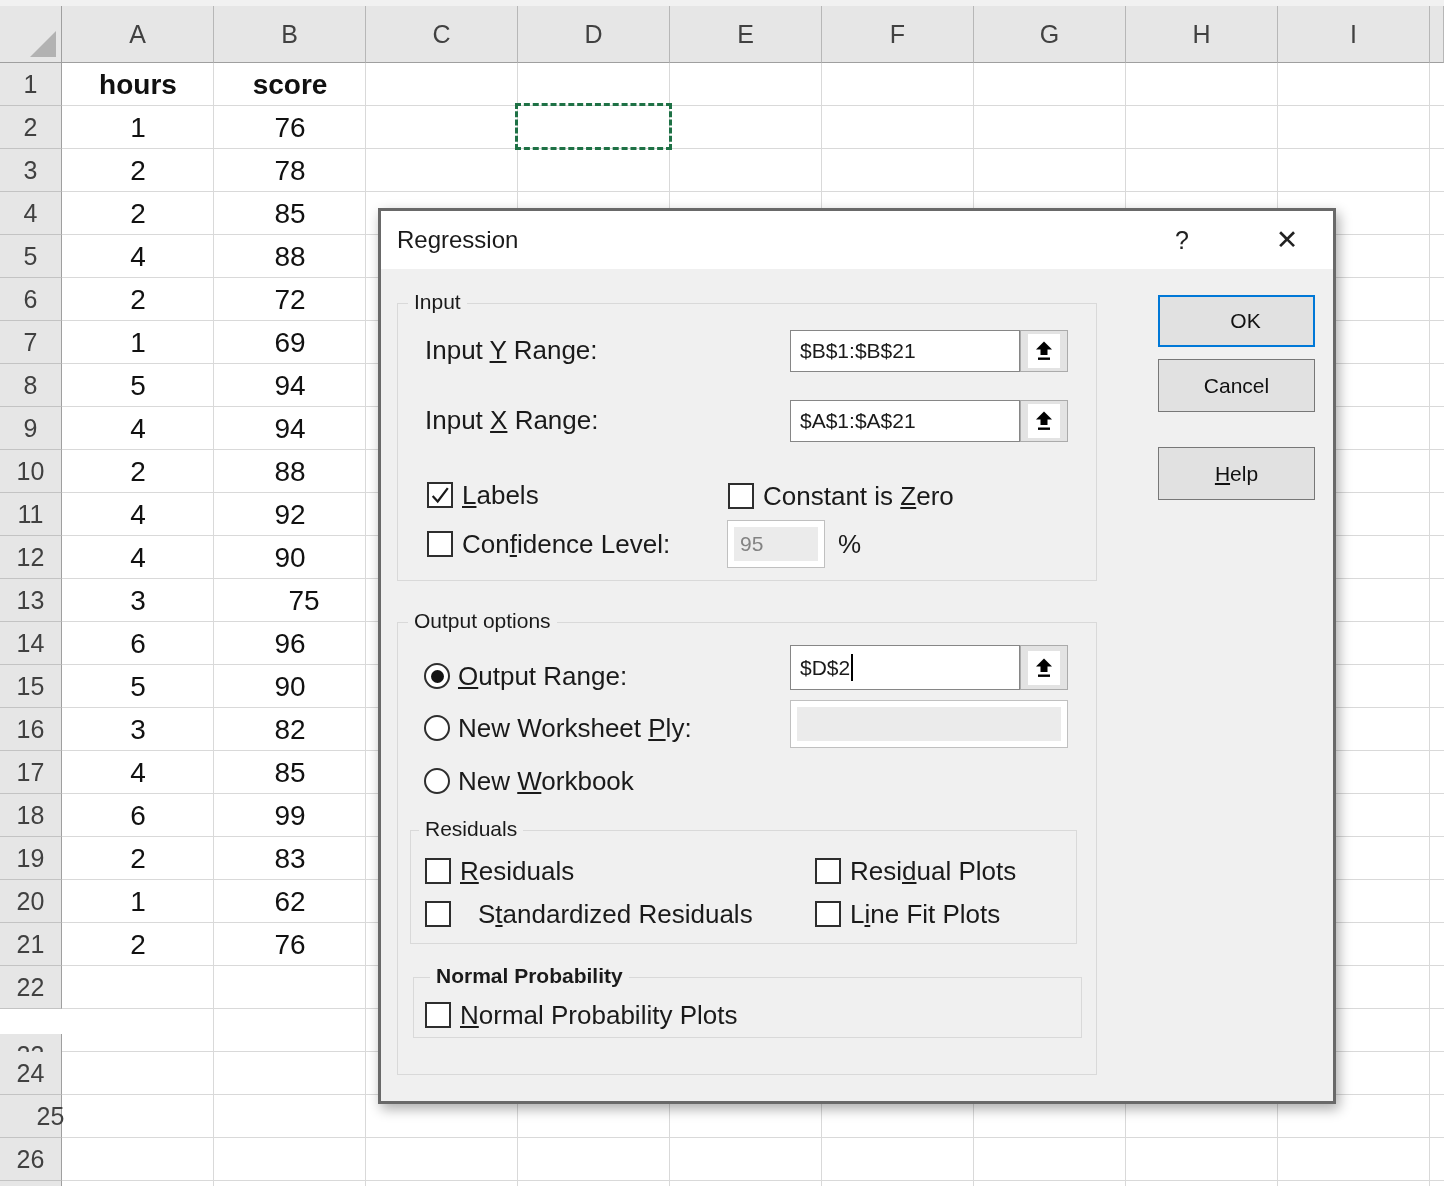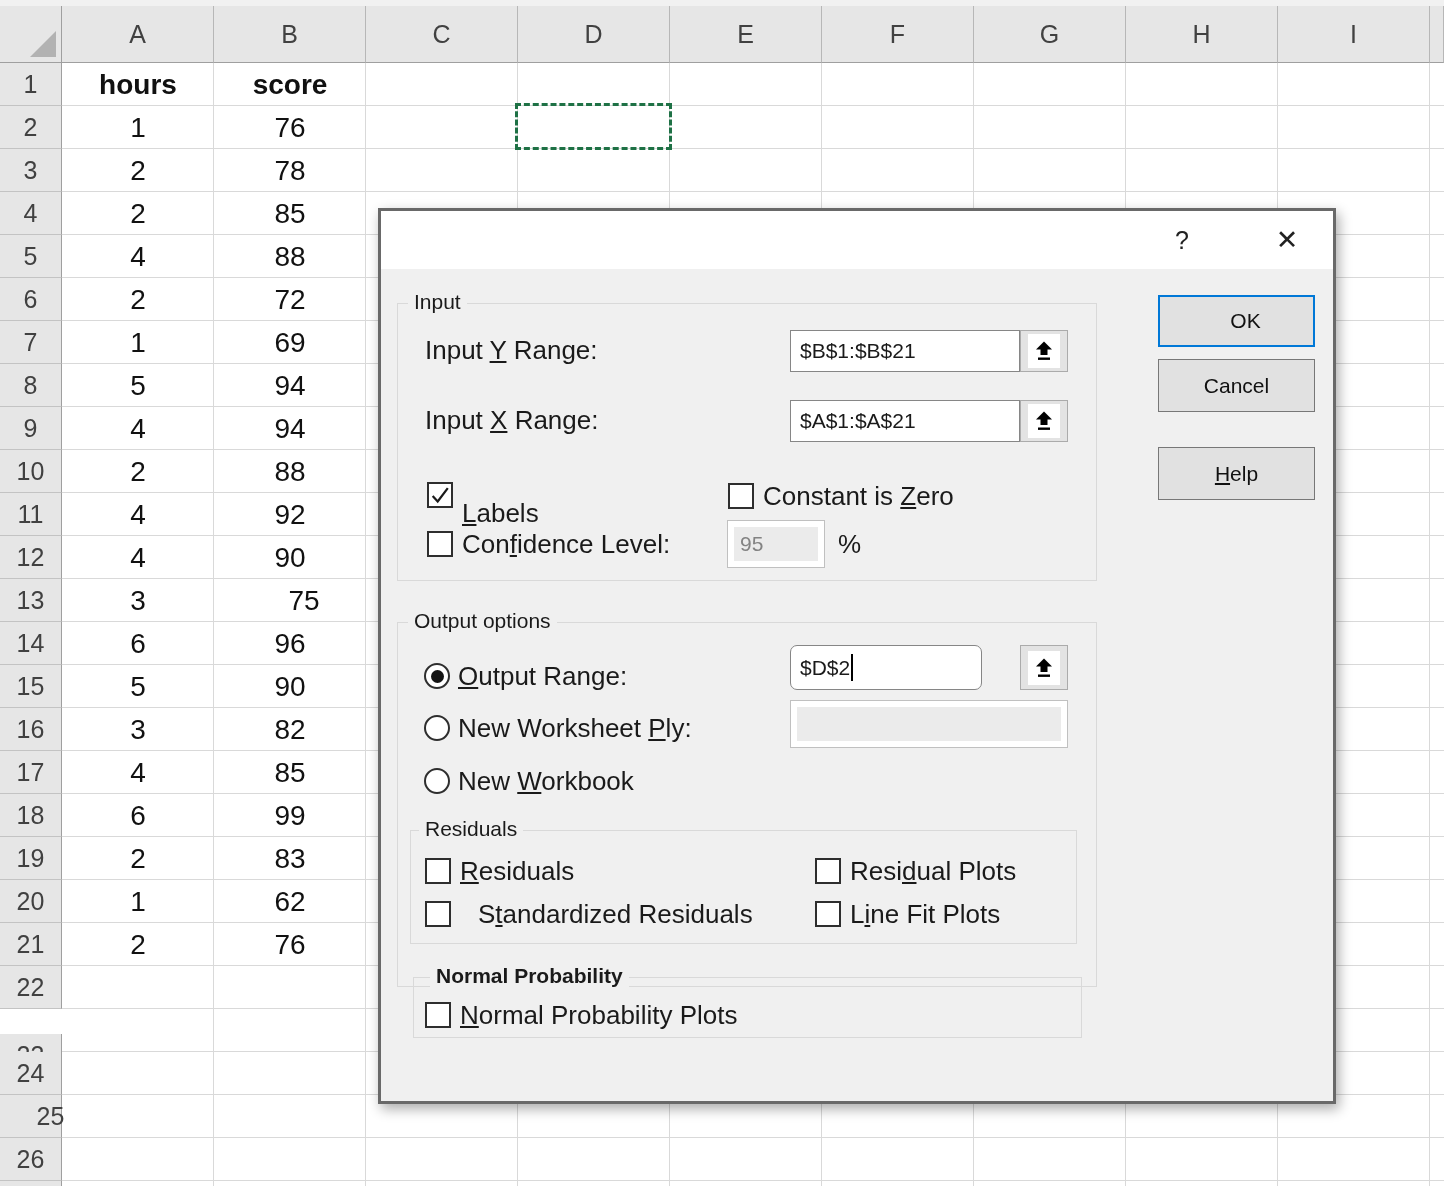--- a/index.html
+++ b/index.html
@@ -169,20 +169,21 @@
         <div class="cell" style="left: 62px; top: 880px;">1</div>
         <div class="cell" style="left: 214px; top: 880px;">62</div>
         <div class="cell" style="left: 62px; top: 923px;">2</div>
         <div class="cell" style="left: 214px; top: 923px;">76</div>
       </div>
     <div class="ants"></div>
   </div>
 
   <div class="dialog">
     <div class="titlebar">
+      <div class="dlg-title">Regression</div>
       <div class="tb-btn tb-help">?</div>
       <div class="tb-btn tb-close">✕</div>
     </div>
 
     <div class="group" style="left:16px;top:92px;width:700px;height:278px;">
       <div class="group-label" style="left:10px;">Input</div>
     </div>
     <div class="lbl" style="left:44px;top:126px;"><span>Input </span><span class="key">Y</span><span> Range:</span></div>
     <div class="tfield" style="left:409px;top:119px;width:230px;height:42px;">
         <span>$B$1:$B$21</span>
@@ -206,40 +207,40 @@
             <rect x="5" y="17.5" width="12" height="2.4" fill="#000"></rect>
           </svg>
       </div>
     </div>
 
     <div class="checkbox" style="left:46px;top:271px;">
       <svg width="24" height="24" viewBox="0 0 24 24">
           <polyline points="4,13 9.5,19 20.5,4.5" fill="none" stroke="#1a1a1a" stroke-width="2.4"></polyline>
         </svg>
     </div>
-    <div class="lbl" style="left:81px;top:289px;text-align:right;"><span></span><span class="key">L</span><span>abels</span></div>
+    <div class="lbl" style="left:81px;top:271px;text-align:right;"><span></span><span class="key">L</span><span>abels</span></div>
 
     <div class="checkbox" style="left:347px;top:272px;"></div>
     <div class="lbl" style="left:382px;top:272px;"><span>Constant is </span><span class="key">Z</span><span>ero</span></div>
 
     <div class="checkbox" style="left:46px;top:320px;"></div>
     <div class="lbl" style="left:81px;top:320px;"><span>Con</span><span class="key">f</span><span>idence Level:</span></div>
     <div class="dfield" style="left:346px;top:309px;width:98px;height:48px;">
       <div class="din">95</div>
     </div>
     <div class="lbl" style="left:457px;top:320px;">%</div>
 
-    <div class="group" style="left:16px;top:411px;width:700px;height:365px;">
+    <div class="group" style="left:16px;top:411px;width:700px;height:453px;">
       <div class="group-label" style="left:10px;">Output options</div>
     </div>
     <div class="radio" style="left:43px;top:452px;">
         <div class="dot"></div>
       </div>
     <div class="lbl" style="left:77px;top:452px;"><span class="key">O</span><span>utput Range:</span></div>
-    <div class="tfield" style="left:409px;top:434px;width:192px;height:45px;border-radius:7px;">
+    <div class="tfield" style="left:409px;top:434px;width:230px;height:45px;">
         <span>$D$2</span>
         <span class="caret"></span>
       </div>
     <div class="collapse" style="left:639px;top:434px;width:48px;height:45px;">
       <div class="cin">
         <svg width="22" height="22" viewBox="0 0 22 22">
             <path d="M11 1.5 L19 9.5 H14.5 V15 H7.5 V9.5 H3 Z" fill="#000"></path>
             <rect x="5" y="17.5" width="12" height="2.4" fill="#000"></rect>
           </svg>
       </div>

